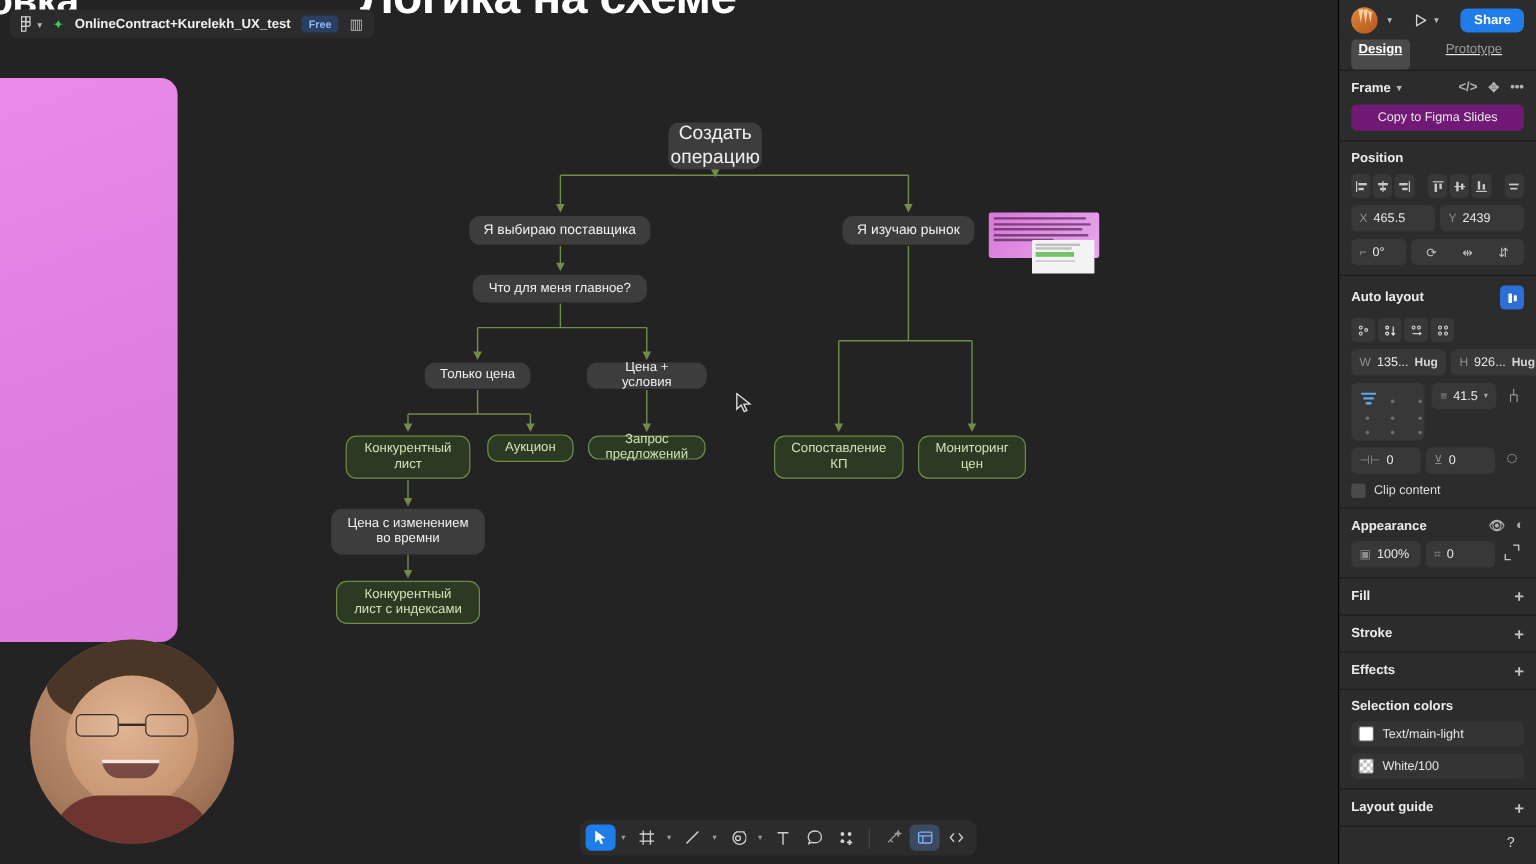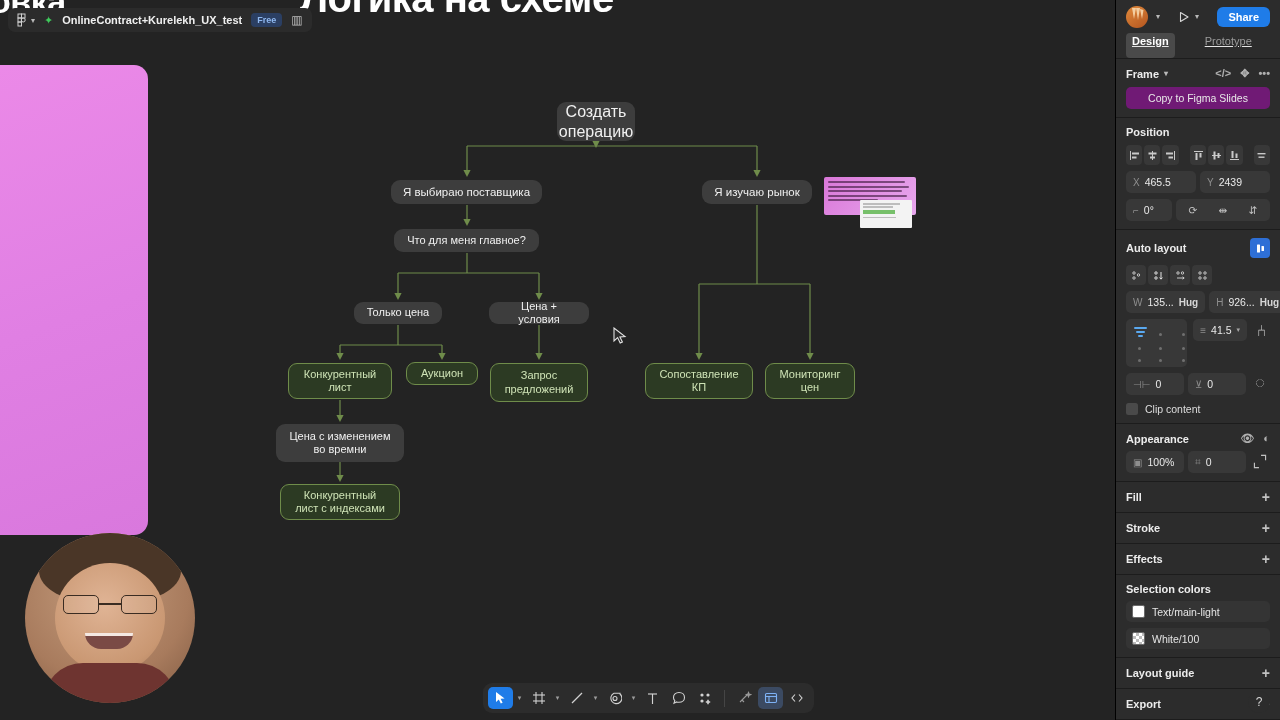--- a/index.html
+++ b/index.html
@@ -304,21 +304,21 @@
         <div class="node gray" style="left: 557px; top: 90px; width: 78px; height: 39px; font-size: 16px; white-space: pre-line; margin-top: 12px;">Создать
 операцию</div>
         <div class="node gray" style="left: 391px; top: 180px; width: 151px; height: 24px; font-size: 11.5px; white-space: pre-line;">Я выбираю поставщика</div>
         <div class="node gray" style="left: 702px; top: 180px; width: 110px; height: 24px; font-size: 11.5px; white-space: pre-line;">Я изучаю рынок</div>
         <div class="node gray" style="left: 394px; top: 229px; width: 145px; height: 23px; font-size: 11px; white-space: pre-line;">Что для меня главное?</div>
         <div class="node gray" style="left: 354px; top: 302px; width: 88px; height: 22px; font-size: 11px; white-space: pre-line;">Только цена</div>
         <div class="node gray" style="left: 489px; top: 302px; width: 100px; height: 22px; font-size: 11px; white-space: pre-line;">Цена + условия</div>
         <div class="node green" style="left: 288px; top: 363px; width: 104px; height: 36px; font-size: 11px; white-space: pre-line;">Конкурентный
 лист</div>
         <div class="node green" style="left: 406px; top: 362px; width: 72px; height: 23px; font-size: 11px; white-space: pre-line;">Аукцион</div>
-        <div class="node green" style="left: 490px; top: 363px; width: 98px; height: 39px; font-size: 11px; white-space: pre-line;">Запрос
+        <div class="node green" style="left: 490px; top: 363px; width: 98px; height: 20px; font-size: 11px; white-space: pre-line;">Запрос
 предложений</div>
         <div class="node green" style="left: 645px; top: 363px; width: 108px; height: 36px; font-size: 11px; white-space: pre-line;">Сопоставление
 КП</div>
         <div class="node green" style="left: 765px; top: 363px; width: 90px; height: 36px; font-size: 11px; white-space: pre-line;">Мониторинг
 цен</div>
         <div class="node gray" style="left: 276px; top: 424px; width: 128px; height: 38px; font-size: 11px; white-space: pre-line;">Цена с изменением
 во времни</div>
         <div class="node green" style="left: 280px; top: 484px; width: 120px; height: 36px; font-size: 11px; white-space: pre-line;">Конкурентный
 лист с индексами</div>
       </div>
@@ -757,21 +757,15 @@
         <span class="nm">White/100</span>
       </div>
     </div>
 
     <div class="sec">
       <div class="sec-head">
         <span>Layout guide</span>
         <span class="plus">+</span>
       </div>
     </div>
-    <div class="sec">
-      <div class="sec-head">
-        <span>Export</span>
-        <span class="plus">+</span>
-      </div>
-    </div>
   </div>
 
 </div>
 
 </body></html>

